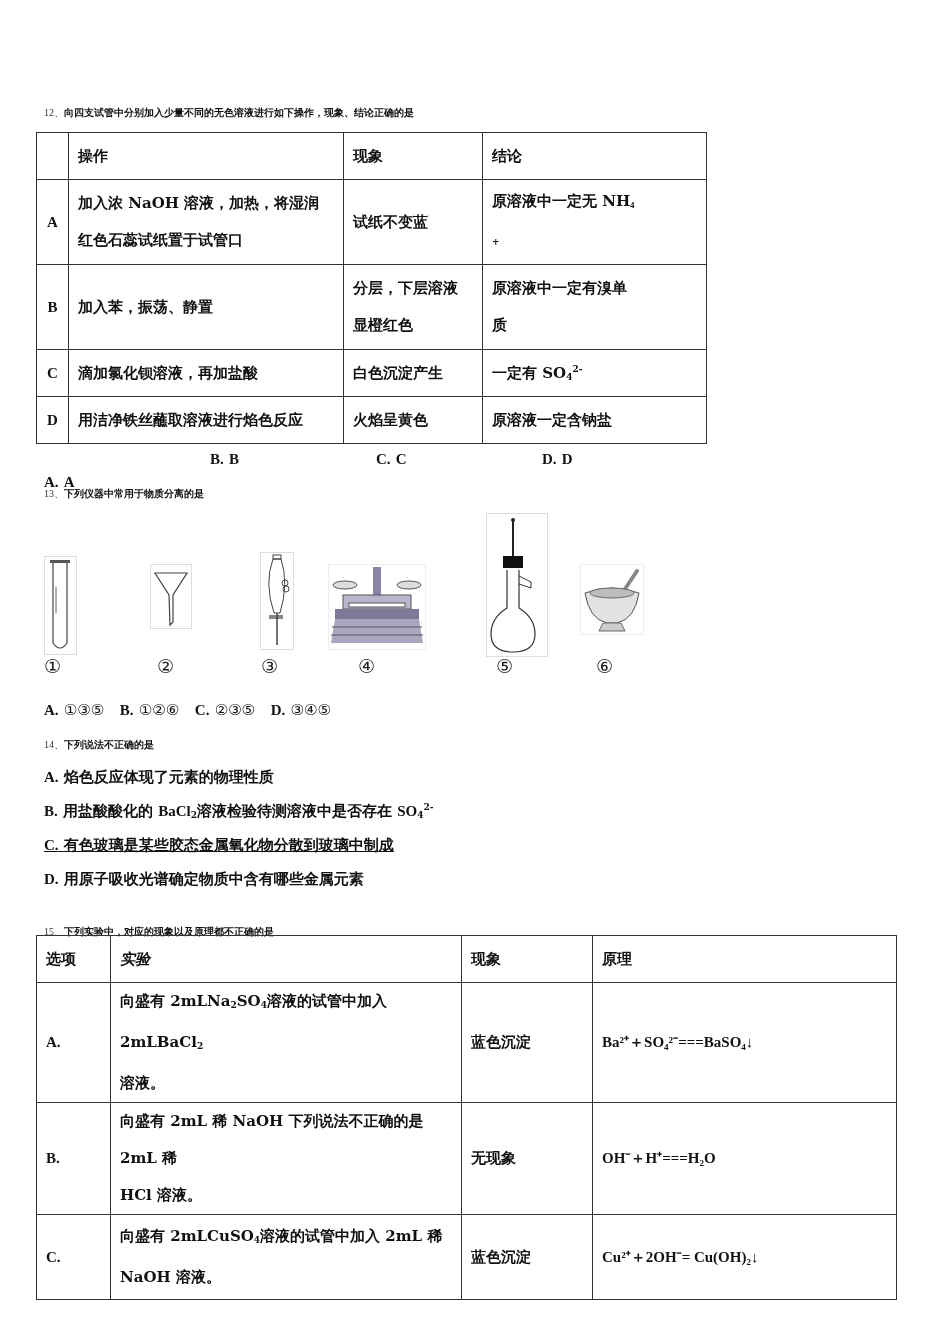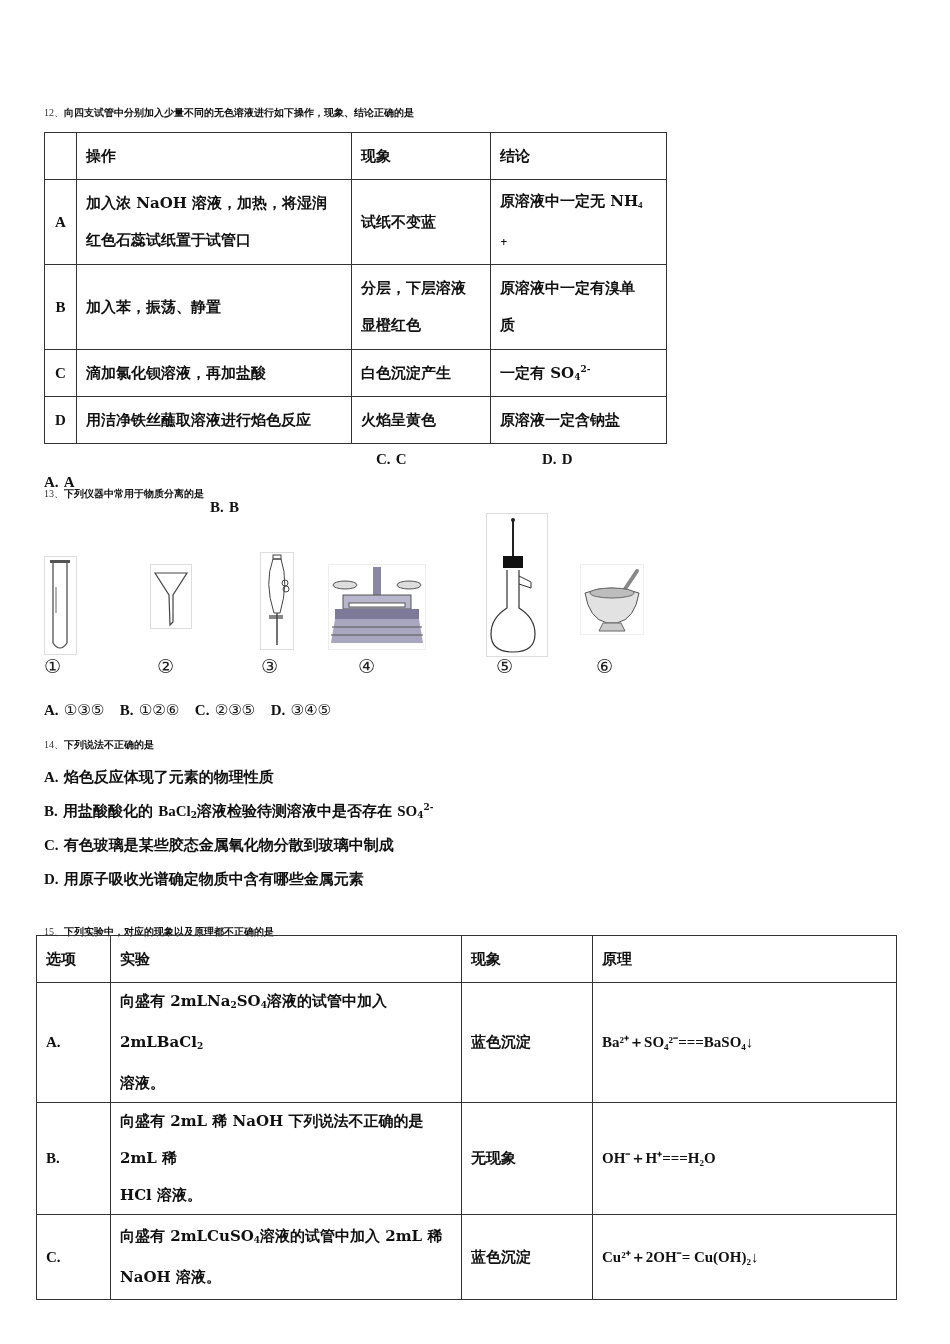--- a/index.html
+++ b/index.html
@@ -21,21 +21,21 @@
   .circ { position: absolute; font-size: 19px; font-family: "DejaVu Sans", sans-serif; color: #222; }
   .chem { font-family: "Liberation Serif", serif; font-weight: bold; }
 </style>
 </head>
 <body>
 
 <div class="abs q-title" style="left:44px; top:103px;">
   <span class="q-num">12、</span><span class="q-text">向四支试管中分别加入少量不同的无色溶液进行如下操作，现象、结论正确的是</span>
 </div>
 
-<table class="t" style="left:36px; top:132px; width:623px;margin-left:8px;">
+<table class="t" style="left:36px; top:132px; width:671px;">
   <tbody>
       <tr style="height:47px;">
     <td style="width:13px;"></td>
     <td class="bold" style="width:256px;">操作</td>
     <td class="bold" style="width:120px;">现象</td>
     <td class="bold">结论</td>
   </tr>
   <tr style="height:85px;">
     <td class="lbl">A</td>
     <td class="bold">
@@ -69,21 +69,21 @@
   <tr style="height:47px;">
     <td class="lbl">D</td>
     <td class="bold">用洁净铁丝蘸取溶液进行焰色反应</td>
     <td class="bold">火焰呈黄色</td>
     <td class="bold">原溶液一定含钠盐</td>
   </tr>
 </tbody>
   </table>
 
 <div class="abs opts" style="left:44px; top:450px;margin-top:23px;"><span class="opt-letter">A.</span>&nbsp;<span class="opt-letter">A</span></div>
-<div class="abs opts" style="left:210px; top:450px;margin-top:48px;"><span class="opt-letter">B.</span>&nbsp;<span class="opt-letter">B</span></div>
+<div class="abs opts" style="left:210px; top:450px;"><span class="opt-letter">B.</span>&nbsp;<span class="opt-letter">B</span></div>
 <div class="abs opts" style="left:376px; top:450px;"><span class="opt-letter">C.</span>&nbsp;<span class="opt-letter">C</span></div>
 <div class="abs opts" style="left:542px; top:450px;"><span class="opt-letter">D.</span>&nbsp;<span class="opt-letter">D</span></div>
 
 <div class="abs q-title" style="left:44px; top:484px;">
   <span class="q-num">13、</span><span class="q-text">下列仪器中常用于物质分离的是</span>
 </div>
 
 <div class="inst-box" style="left:44px; top:556px; width:31px; height:97px;">
   <svg width="31" height="97">
     <rect x="5" y="3" width="20" height="3" fill="#555"></rect>
@@ -153,32 +153,32 @@
   <span><span class="opt-letter">B.</span>&nbsp;<span style="font-weight:normal; font-family:'DejaVu Sans',sans-serif;">①②⑥</span></span>&nbsp;&nbsp;
   <span><span class="opt-letter">C.</span>&nbsp;<span style="font-weight:normal; font-family:'DejaVu Sans',sans-serif;margin-top:33px;">②③⑤</span></span>&nbsp;&nbsp;
   <span><span class="opt-letter">D.</span>&nbsp;<span style="font-weight:normal; font-family:'DejaVu Sans',sans-serif;">③④⑤</span></span>
 </div>
 
 <div class="abs q-title" style="left:44px; top:735px;">
   <span class="q-num">14、</span><span class="q-text">下列说法不正确的是</span>
 </div>
 <div class="abs opts" style="left:44px; top:768px;"><span class="opt-letter">A.</span>&nbsp;<span>焰色反应体现了元素的物理性质</span></div>
 <div class="abs opts" style="left:44px; top:802px;text-align:center;"><span class="opt-letter">B.</span>&nbsp;<span>用盐酸酸化的 </span><span class="chem">BaCl</span><span class="sub">2</span><span>溶液检验待测溶液中是否存在 </span><span class="chem">SO</span><span class="sub">4</span><span class="sup">2-</span></div>
-<div class="abs opts" style="left:44px; top:836px;"><span class="opt-letter">C.</span>&nbsp;<span>有色玻璃是某些胶态金属氧化物分散到玻璃中制成</span></div>
+<div class="abs opts" style="left:44px; top:836px;text-decoration:underline;"><span class="opt-letter">C.</span>&nbsp;<span>有色玻璃是某些胶态金属氧化物分散到玻璃中制成</span></div>
 <div class="abs opts" style="left:44px; top:870px;"><span class="opt-letter">D.</span>&nbsp;<span>用原子吸收光谱确定物质中含有哪些金属元素</span></div>
 
 <div class="abs q-title" style="left:44px; top:922px;">
   <span class="q-num">15、</span><span class="q-text">下列实验中，对应的现象以及原理都不正确的是</span>
 </div>
 
 <table class="t" style="left:36px; top:935px; width:861px;">
   <tbody>
       <tr style="height:47px;">
     <td class="bold" style="width:55px;">选项</td>
-    <td class="bold" style="width:332px;">实验</td>
+    <td class="bold" style="width:332px;font-style:italic;">实验</td>
     <td class="bold" style="width:112px;">现象</td>
     <td class="bold">原理</td>
   </tr>
   <tr style="height:85px;">
     <td class="chem">A.</td>
     <td class="bold">
       <div><span>向盛有 2mLNa</span><span class="sub">2</span><span>SO</span><span class="sub">4</span><span>溶液的试管中加入 2mLBaCl</span><span class="sub">2</span></div>
       <div>溶液。</div>
     </td>
     <td class="bold">蓝色沉淀</td>

